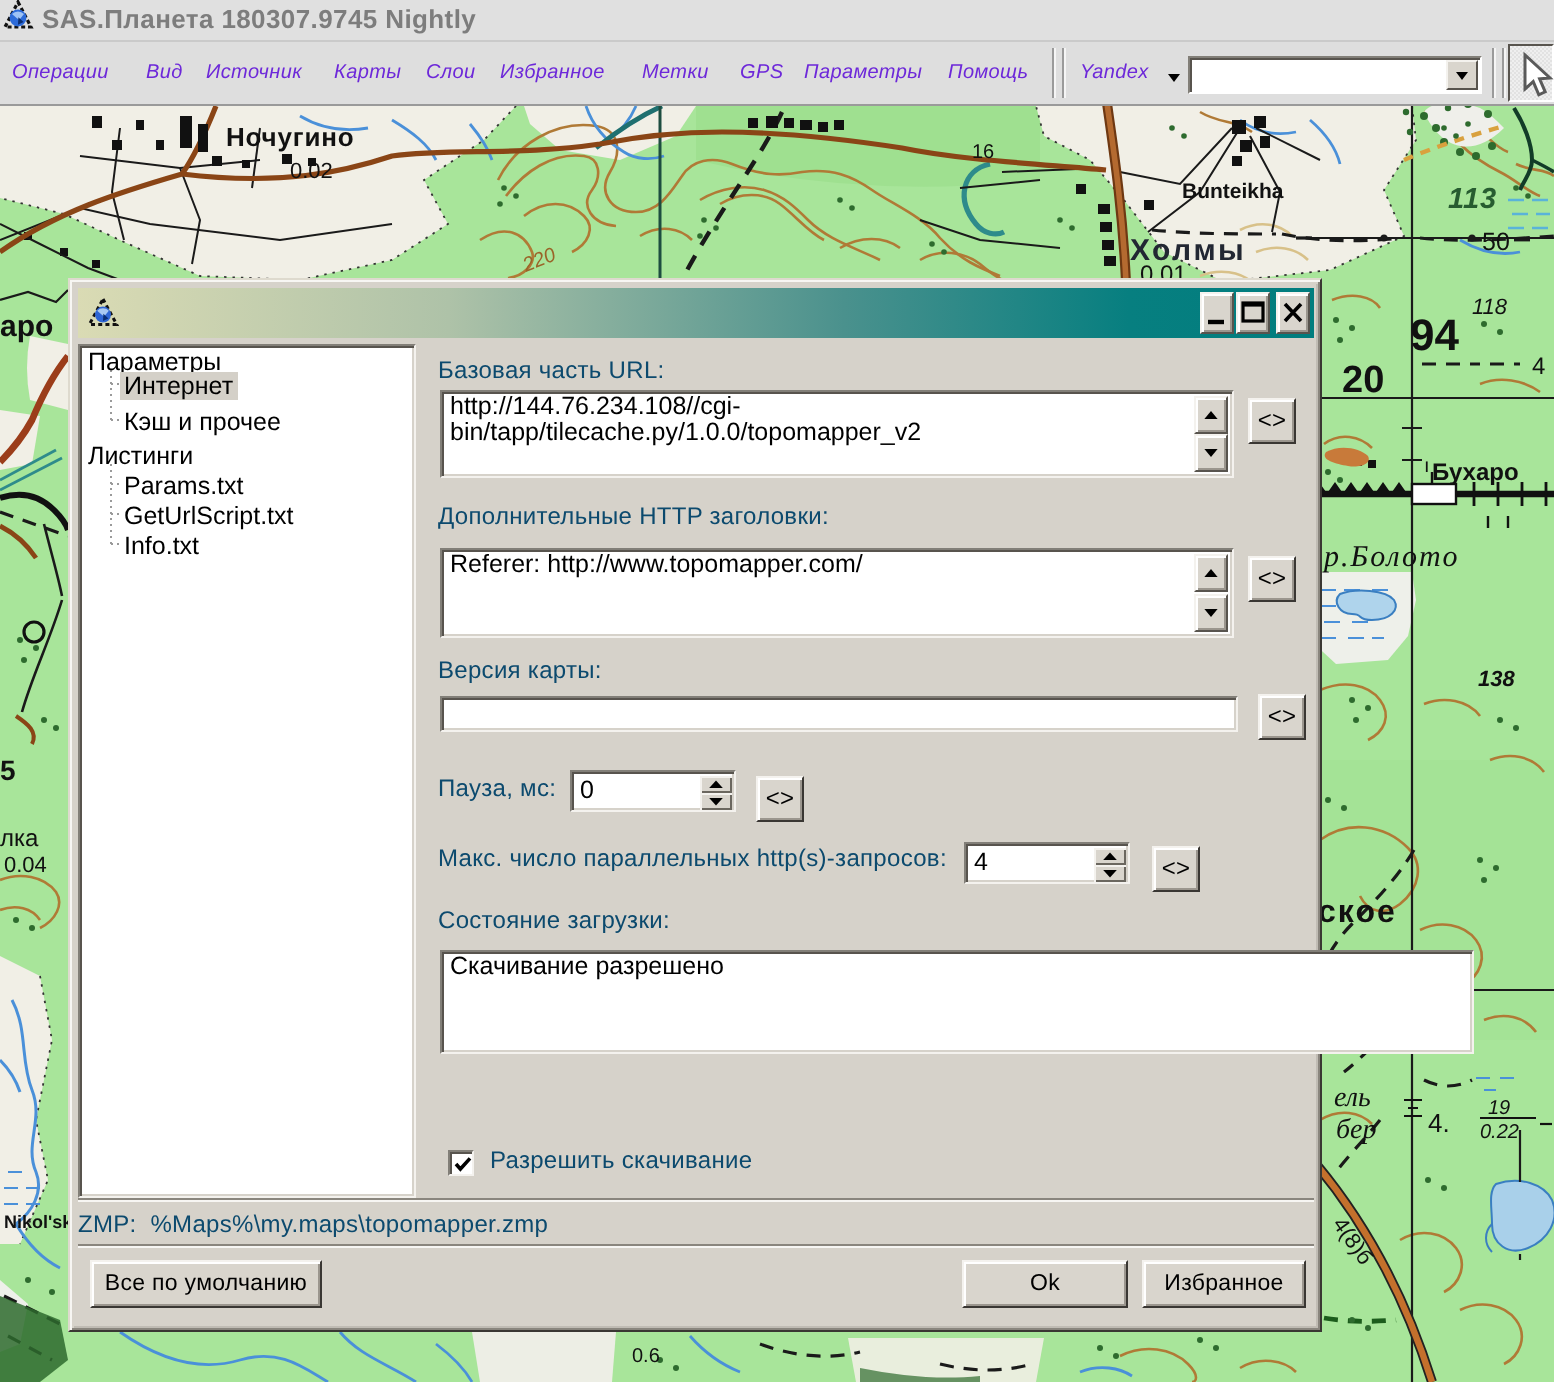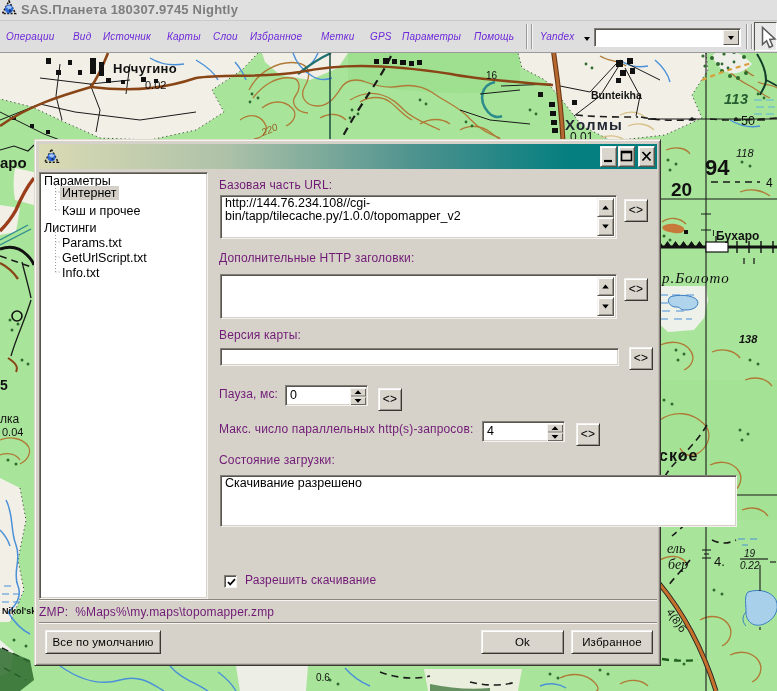--- a/index.html
+++ b/index.html
@@ -14,21 +14,21 @@
 .vsep { position:absolute; top:3px; height:25px; width:2px; border-left:1px solid #9a9a9a; border-right:1px solid #f5f5f5; }
 #ycombo { position:absolute; left:594px; top:7px; width:147px; height:19px; background:#fff; border:1px solid; border-color:#827f78 #fff #fff #827f78; box-shadow:inset 1px 1px 0 #58544e; }
 #ycombo .db { position:absolute; right:1px; top:1px; width:16px; height:15px; background:#d9d5cd; border:1px solid; border-color:#f4f2ee #58544e #58544e #f4f2ee; }
 .arrdn { width:0; height:0; border-left:3.5px solid transparent; border-right:3.5px solid transparent; border-top:4px solid #000; position:absolute; }
 #curbtn { position:absolute; left:754px; top:1px; width:23px; height:29px; background:#e6e6e6; background-image:conic-gradient(#e2e2e2 25%, #efefef 0 50%, #e2e2e2 0 75%, #efefef 0); background-size:2px 2px; border:1px solid; border-color:#58544e #fff #fff #58544e; }
 
 #dlg { position:absolute; left:34px; top:139px; width:627px; height:527px; background:#d6d2ca; border:1px solid; border-color:#dedace #3a3733 #3a3733 #dedace; box-shadow:inset 1px 1px 0 #f7f6f3, inset -1px -1px 0 #8a867e, inset 2px 2px 0 #d6d2ca, inset -2px -2px 0 #c0bcb4; }
 #dtitle { position:absolute; left:4px; top:4px; width:618px; height:25px; background:linear-gradient(90deg,#dadbb4 0%,#aec2a8 30%,#4a918d 62%,#077f80 85%,#007d7e 100%); }
 #dtitle .txt { position:absolute; left:25px; top:4px; font-size:14px; font-weight:bold; color:#8b0000; letter-spacing:0.75px; }
 .wbtn { position:absolute; top:2px; width:17px; height:21px; background:#d9d5cd; border:1px solid; border-color:#f4f2ee #58544e #58544e #f4f2ee; box-shadow:inset 1px 1px 0 #fff, inset -1px -1px 0 #9b968e; }
-.lbl { position:absolute; font-size:12px; letter-spacing:0.15px; color:#701a75; white-space:nowrap; }
+.lbl { position:absolute; font-size:12px; letter-spacing:0.15px; color:#0c4a6e; white-space:nowrap; }
 .sunk { position:absolute; background:#fff; border:1px solid; border-color:#827f78 #f4f2ee #f4f2ee #827f78; box-shadow:inset 1px 1px 0 #58544e, inset -1px -1px 0 #d6d2ca; font-size:12.5px; }
 .sunk .tx { position:absolute; left:4px; top:0.5px; line-height:13.5px; white-space:pre-wrap; }
 .sbar { position:absolute; right:2px; top:2px; width:17px; bottom:2px; }
 .sbtn { position:absolute; left:0; width:17px; height:19px; background:#d9d5cd; border:1px solid; border-color:#f4f2ee #58544e #58544e #f4f2ee; box-shadow:inset 1px 1px 0 #fff, inset -1px -1px 0 #9b968e; }
 .cbtn { position:absolute; background:#d9d5cd; border:1px solid; border-color:#f4f2ee #3a3733 #3a3733 #f4f2ee; box-shadow:inset 1px 1px 0 #fff, inset -1px -1px 0 #9b968e; font-size:12px; letter-spacing:0.15px; text-align:center; color:#000; }
 .spin { position:absolute; width:83px; height:21px; background:#fff; border:1px solid; border-color:#827f78 #f4f2ee #f4f2ee #827f78; box-shadow:inset 1px 1px 0 #58544e, inset -1px -1px 0 #d6d2ca; }
 .spin .v { position:absolute; left:4px; top:2px; font-size:12.5px; }
 .spin .ud { position:absolute; right:1.5px; top:1.5px; width:16px; height:17px; }
 .hline { position:absolute; left:4px; width:618px; height:2px; border-top:1px solid #8a867e; border-bottom:1px solid #f7f6f3; }
 #tree { position:absolute; left:4px; top:32px; width:169px; height:427px; background:#fff; border:1px solid; border-color:#827f78 #f4f2ee #f4f2ee #827f78; box-shadow:inset 1px 1px 0 #58544e, inset -1px -1px 0 #d6d2ca; font-size:12.5px; }
@@ -460,20 +460,21 @@
             </svg></div>
           <div class="sbtn" style="bottom:0"><svg width="15" height="17">
               <path d="M7.5 10.5 L4.2 6.5 H10.8 Z" fill="#000"></path>
             </svg></div>
         </div>
   </div>
   <div class="cbtn" style="left:589px;top:59px;width:24px;height:23px;line-height:21px">&lt;&gt;</div>
 
   <span class="lbl" style="left:184px;top:111px">Дополнительные HTTP заголовки:</span>
   <div class="sunk" style="left:185px;top:134px;width:397px;height:45px">
+    <div class="tx" style="right:24px">Referer: http://www.topomapper.com/</div>
     <div class="sbar">
           <div class="sbtn" style="top:0"><svg width="15" height="17">
               <path d="M7.5 6.5 L10.8 10.5 H4.2 Z" fill="#000"></path>
             </svg></div>
           <div class="sbtn" style="bottom:0"><svg width="15" height="17">
               <path d="M7.5 10.5 L4.2 6.5 H10.8 Z" fill="#000"></path>
             </svg></div>
         </div>
   </div>
   <div class="cbtn" style="left:589px;top:138px;width:24px;height:23px;line-height:21px">&lt;&gt;</div>

